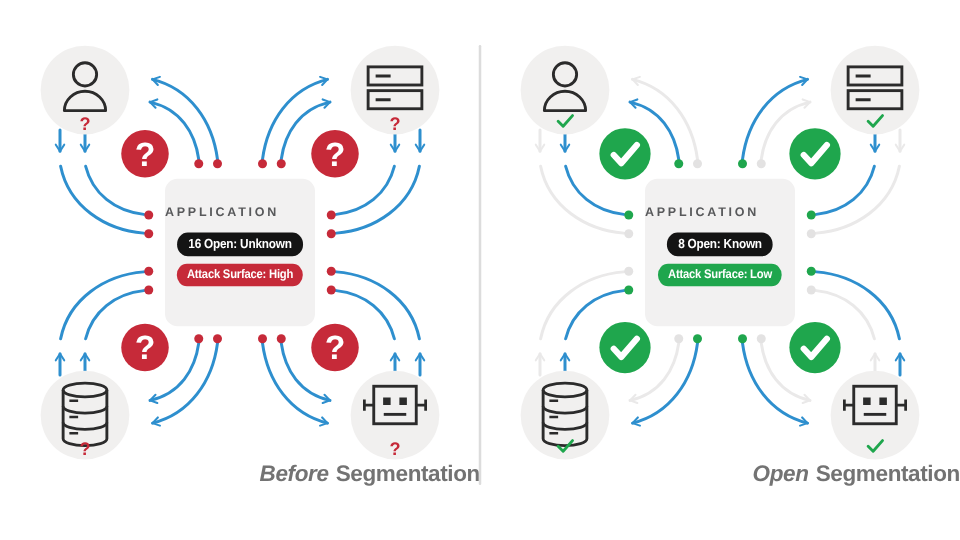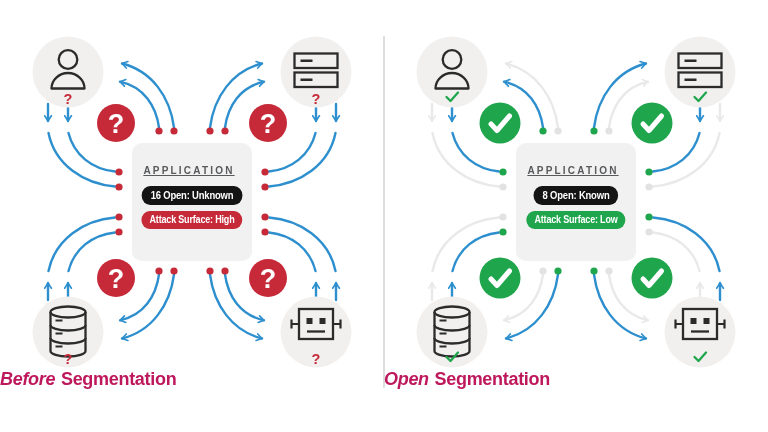--- a/index.html
+++ b/index.html
@@ -2,30 +2,30 @@
 <html><head>
 <meta charset="utf-8">
 <style>
   html,body{margin:0;padding:0;background:#ffffff;}
   body{width:768px;height:432px;position:relative;overflow:hidden;
        font-family:"Liberation Sans", sans-serif;}
   .panel{position:absolute;top:0;width:384px;height:432px;}
   #panel-before{left:0;}
   #panel-after{left:384px;}
   .panel svg{position:absolute;left:0;top:0;}
-  .app-label{position:absolute;left:132px;top:165px;width:114px;text-align:center;
-       font-size:10px;font-weight:bold;letter-spacing:2.2px;color:#58595B;white-space:nowrap;text-decoration:underline;}
+  .app-label{position:absolute;left:132px;top:165px;width:114px;
+       font-size:10px;font-weight:bold;letter-spacing:2.2px;color:#58595B;white-space:nowrap;}
   .pill{position:absolute;left:50%;transform:translateX(-50%) scaleX(0.9);
        color:#fff;font-weight:bold;white-space:nowrap;letter-spacing:-0.2px;}
   .pill-ports{top:186px;height:19px;line-height:19px;font-size:10.5px;
        padding:0 10px;border-radius:10px;background:#141414;}
   .pill-surface{top:211px;height:18px;line-height:18px;font-size:10px;
        padding:0 9px;border-radius:9px;}
-  .caption{position:absolute;top:369px;left:0;width:100%;text-align:left;
-       font-size:18px;font-weight:bold;color:#be185d;letter-spacing:-0.3px;}
+  .caption{position:absolute;top:369px;left:0;width:100%;text-align:right;
+       font-size:18px;font-weight:bold;color:#737373;letter-spacing:-0.3px;}
   .caption .em{font-style:italic;padding-right:1px;}
   .divider{position:absolute;left:383px;top:36px;width:2px;height:352px;
        background:#DCDCDC;border-radius:1px;}
 </style>
 </head>
 <body>
 
 <div class="panel" id="panel-before">
   <svg id="svg-before" width="384" height="432" viewBox="0 0 384 432">
       <defs>

